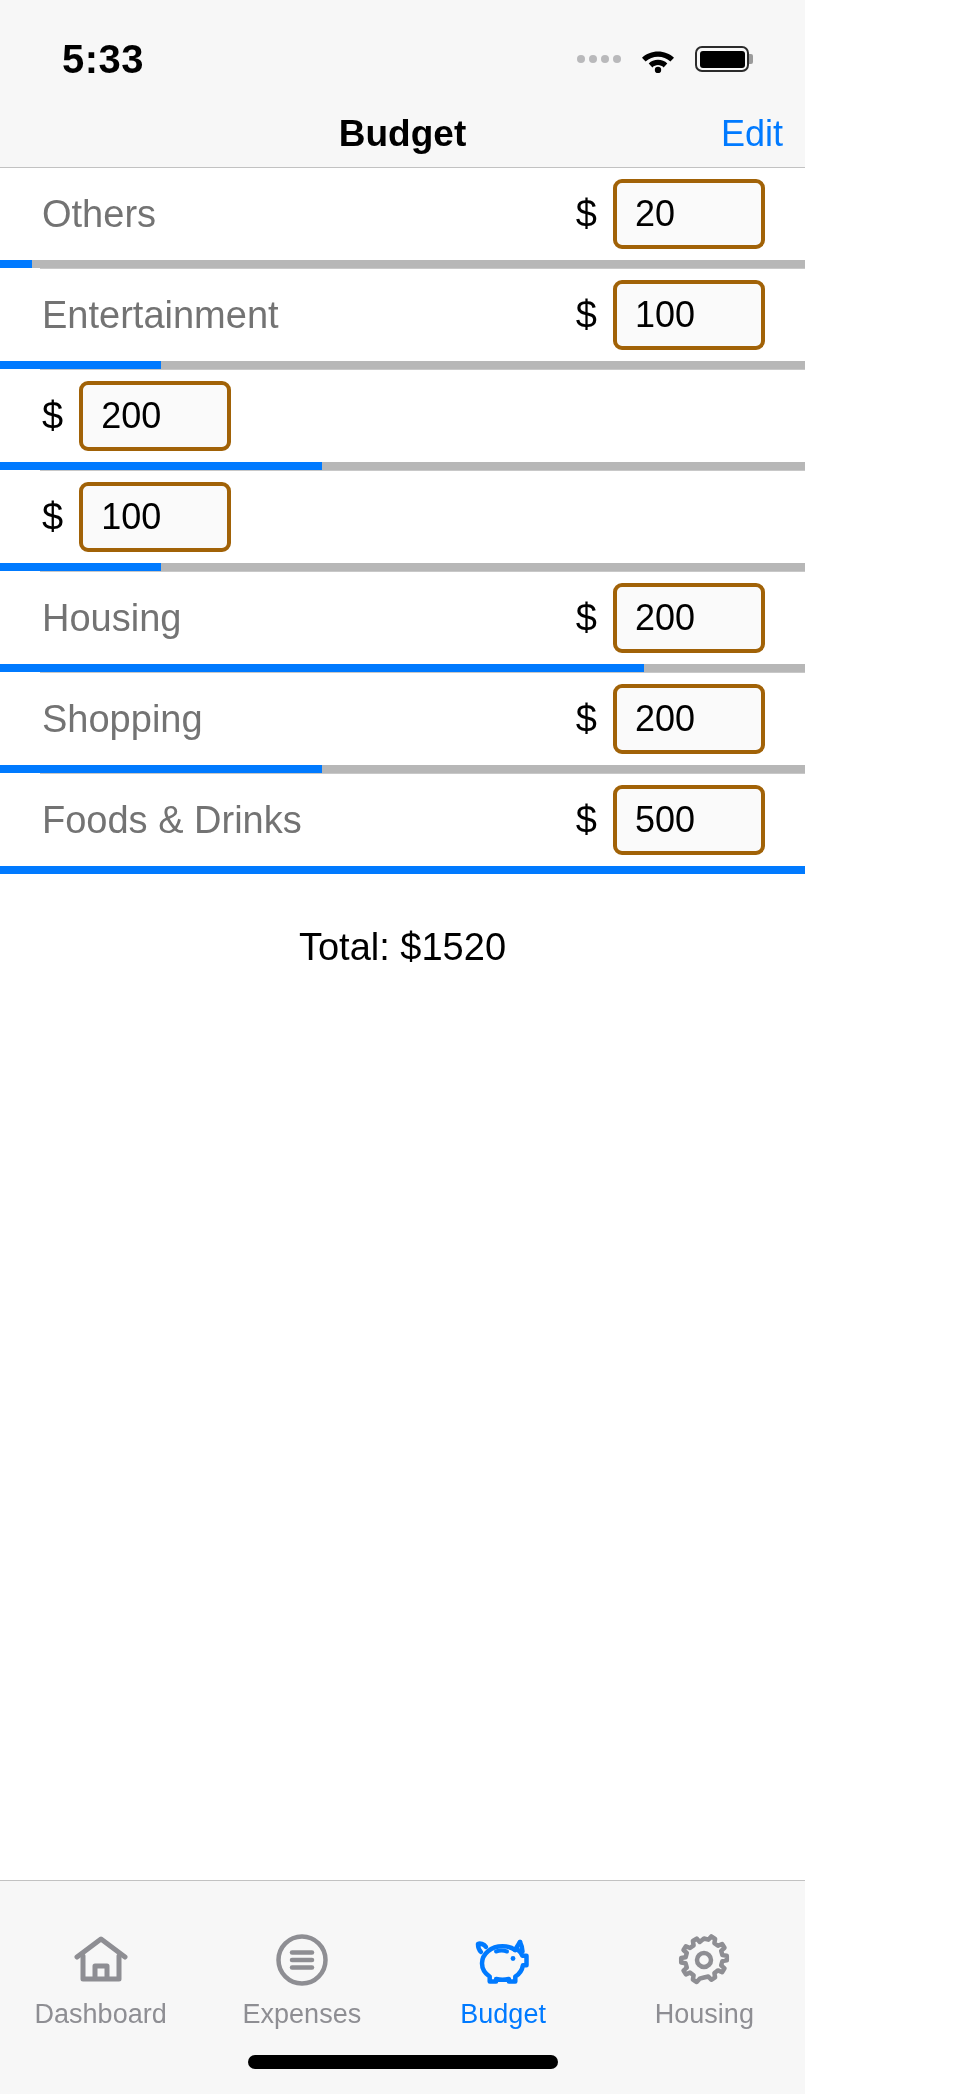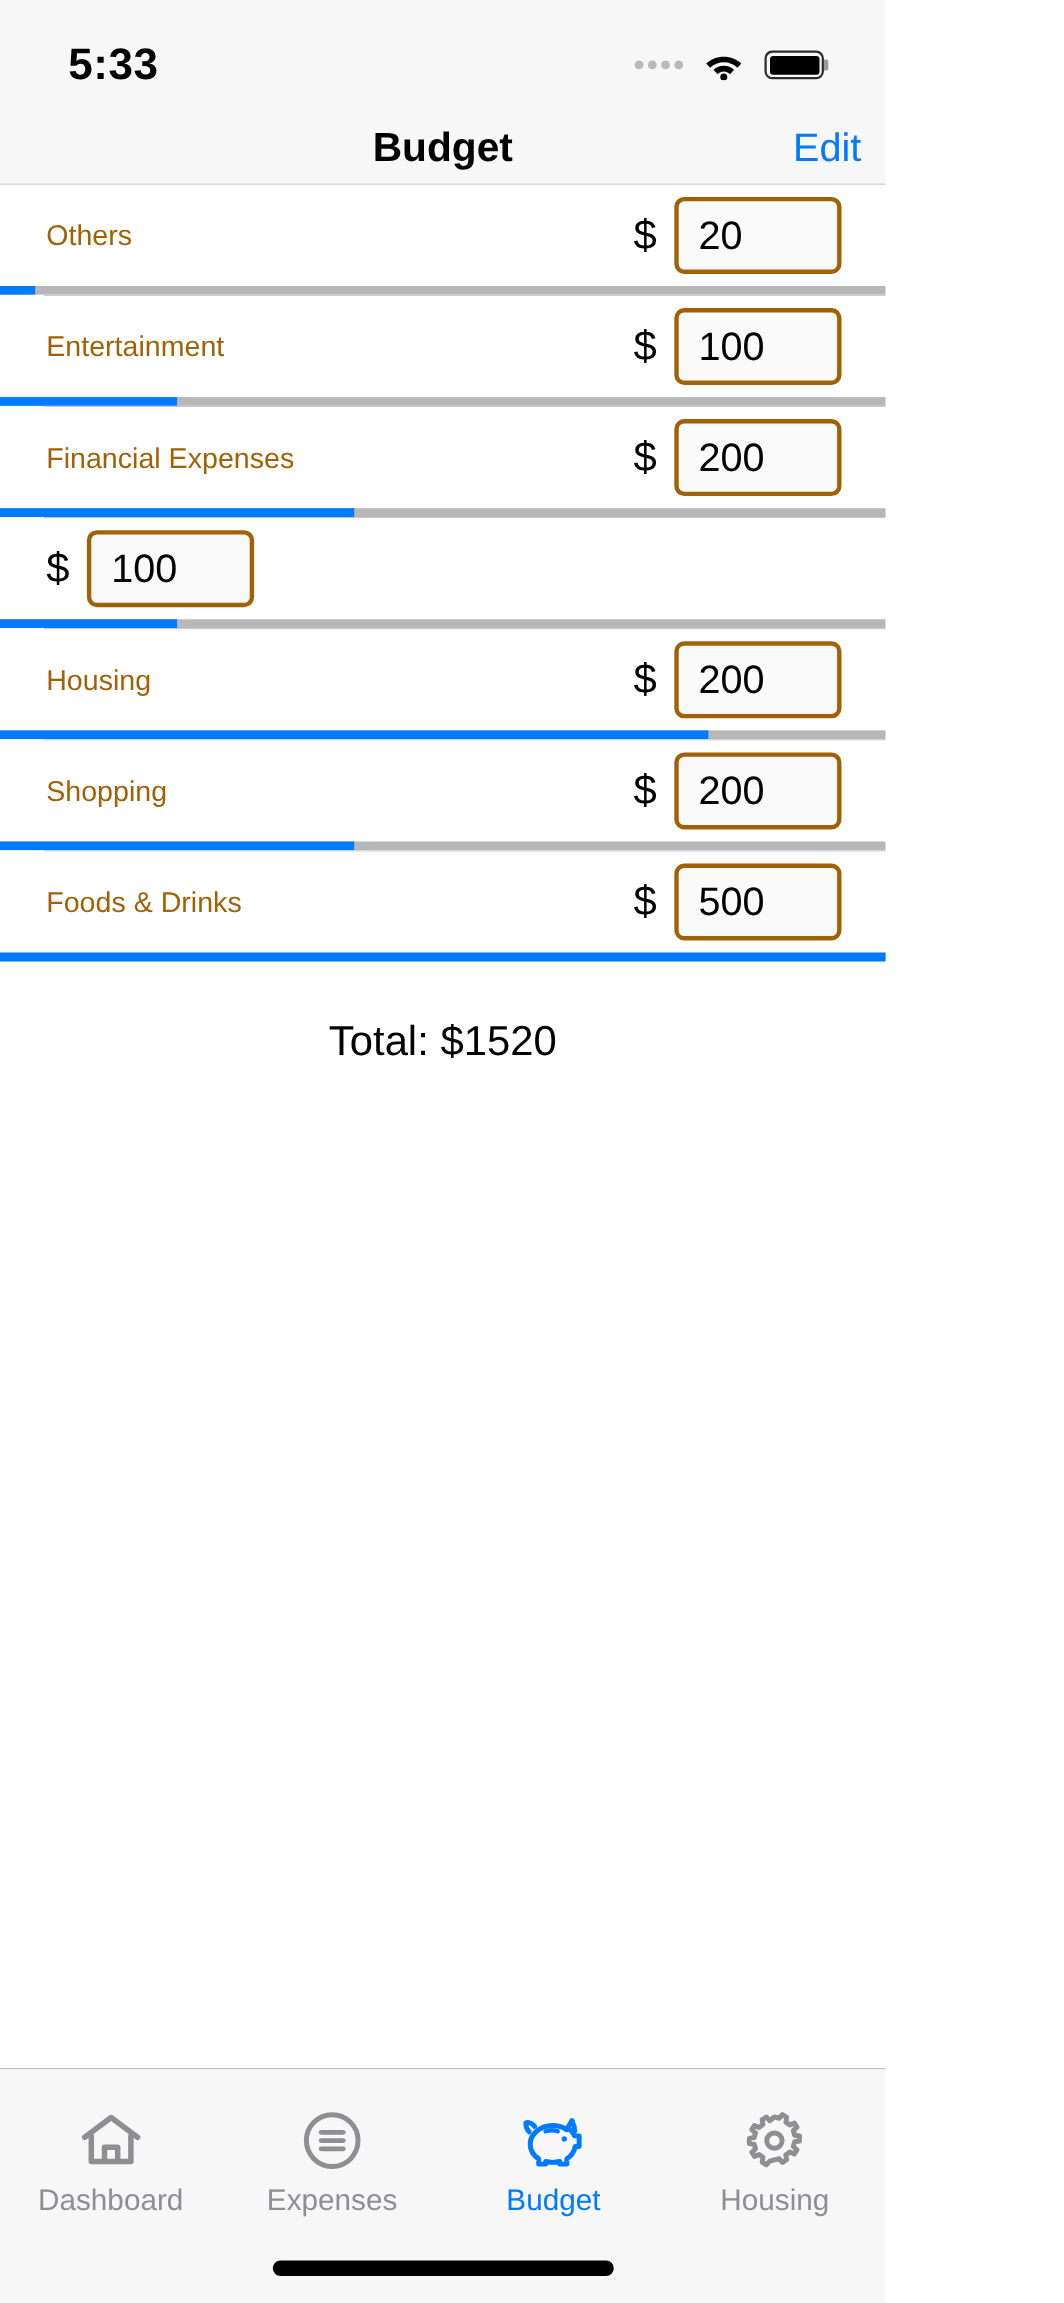--- a/index.html
+++ b/index.html
@@ -44,39 +44,39 @@
   }
 
   
   .list { flex:none; background:#fff; }
   .row { position:relative; background:#fff; }
   .row-sep { height:1px; background:#c8c8c8; margin-left:40px; }
   .row-body {
     height:92px; display:flex; align-items:center;
     padding:0 40px 0 42px;
   }
-  .row-label { font-size:26px; color:#a16207; flex:1; white-space:nowrap; }
+  .row-label { font-size:38px; color:#737373; flex:1; white-space:nowrap; }
   .row-dollar { font-size:38px; color:#000; margin-right:16px; }
   .row-input {
     width:152px; height:70px; border:4px solid #a16207; border-radius:9px;
     background:#fafafa; display:flex; align-items:center; padding-left:18px;
     font-size:36px; color:#000; cursor:text;
   }
   .bar { position:relative; width:100%; height:8px; background:#b7b7b7; }
   .bar-fill { position:absolute; left:0; top:0; height:100%; background:#007aff; }
 
   
   .total { text-align:center; font-size:38px; color:#000; padding:52px 0 0 0; flex:none; }
 
   .spacer { flex:1 1 auto; background:#fff; }
 
   
   .tabbar {
     height:150px; background:#f7f7f7; border-top:1px solid #c2c2c2;
-    display:flex; align-items:center; flex:none; padding-top:22px;
+    display:flex; align-items:flex-end; flex:none; padding-top:22px;
   }
   .tab { flex:1; display:flex; flex-direction:column; align-items:center; gap:10px; cursor:pointer; }
   .tab-icon { width:62px; height:58px; display:flex; align-items:center; justify-content:center; }
   .tab-label { font-size:27px; color:#8e8e93; }
   .tab.active .tab-label { color:#007aff; }
 
   .home-ind-wrap { height:64px; background:#f7f7f7; display:flex; align-items:center; justify-content:center; flex:none; }
   .home-ind { width:310px; height:14px; background:#000; border-radius:10px; }
 </style>
 </head>
@@ -129,21 +129,20 @@
           <div class="row-dollar">$</div>
           <div class="row-input">100</div>
         </div>
         <div class="bar">
           <div class="bar-fill" style="width: 20%;"></div>
         </div>
       </div>
       <div class="row">
         <div class="row-sep"></div>
         <div class="row-body">
-          <div class="row-label">Financial Expenses</div>
           <div class="row-dollar">$</div>
           <div class="row-input">200</div>
         </div>
         <div class="bar">
           <div class="bar-fill" style="width: 40%;"></div>
         </div>
       </div>
       <div class="row">
         <div class="row-sep"></div>
         <div class="row-body">

